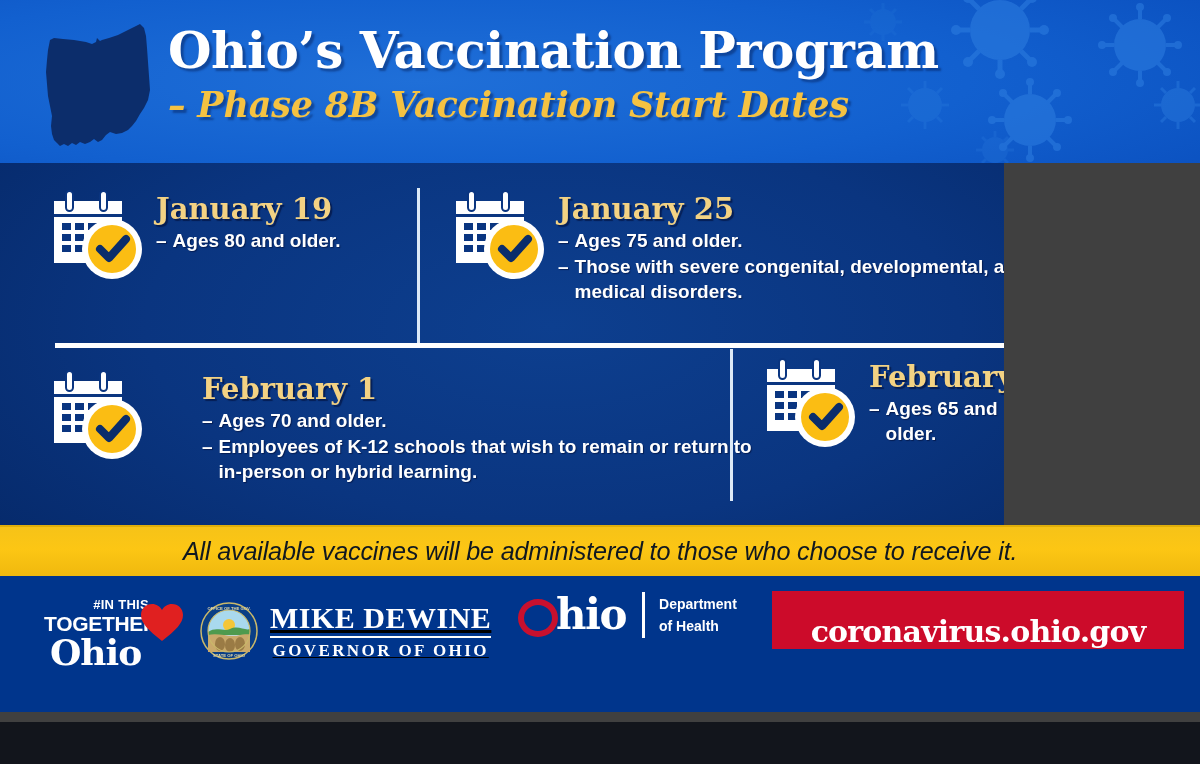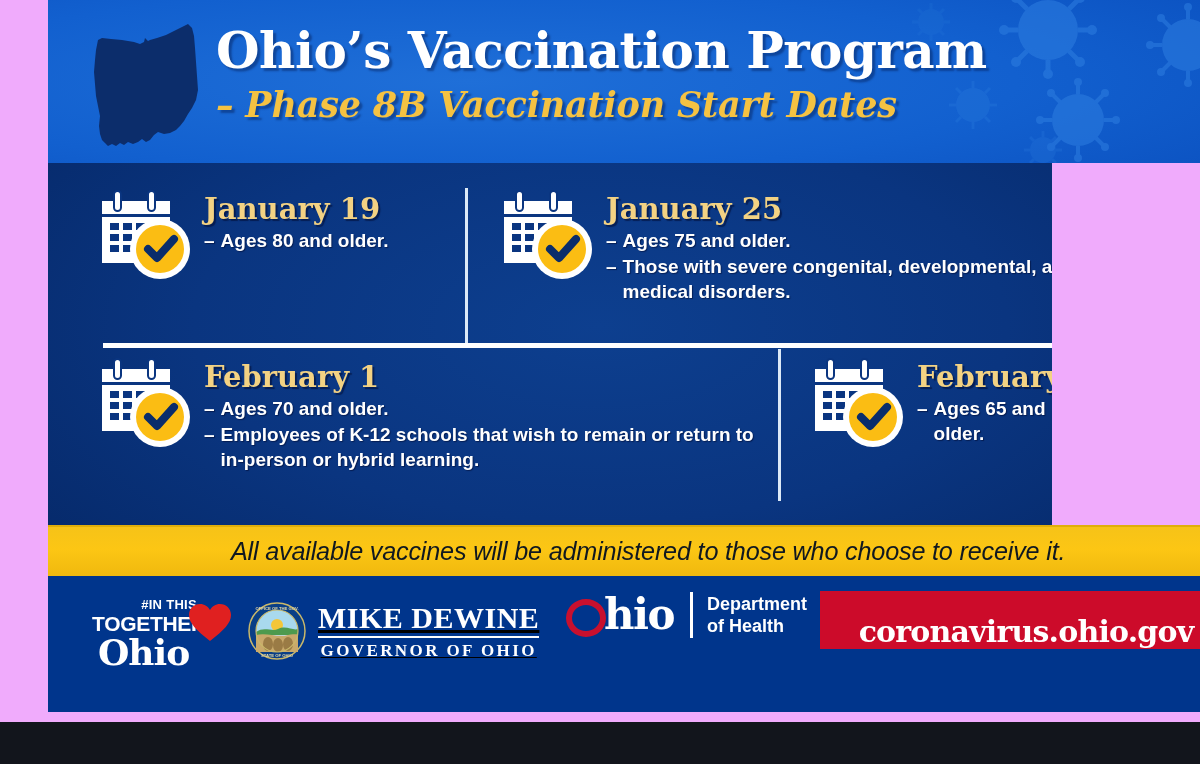--- a/index.html
+++ b/index.html
@@ -9,22 +9,21 @@
     height: 764px;
     background: #12151c;
     font-family: "Liberation Sans", sans-serif;
     overflow: hidden;
   }
 
   .infographic {
     position: relative;
     width: 1200px;
     height: 764px;
-    background: #f0abfc;
-    padding-left: 48px;
+    background: #404040;
   }
 
   
   .header {
     position: relative;
     width: 1200px;
     height: 163px;
     background: radial-gradient(ellipse 120% 150% at 35% 50%, #1f6fd8 0%, #1260cf 38%, #0a4fbe 70%, #0a45ae 100%);
     overflow: hidden;
   }
@@ -112,21 +111,21 @@
   }
 
   .cell {
     position: absolute;
     display: flex;
     align-items: flex-start;
   }
 
   .cell-jan19 { left: 50px;  top: 22px;  }
   .cell-jan25 { left: 452px; top: 22px;  }
-  .cell-feb1  { left: 50px;  top: 190px; }
+  .cell-feb1  { left: 50px;  top: 202px; gap: 46px; }
   .cell-feb8  { left: 763px; top: 190px; }
 
   
   .cal-icon {
     position: relative;
     width: 96px;
     height: 96px;
     flex: 0 0 96px;
     margin-top: 2px;
   }
@@ -256,21 +255,21 @@
   }
   .odh-ring {
     position: absolute; left: 0; top: 7px;
     width: 40px; height: 38px;
     border: 6px solid #c8102e;
     border-radius: 50%;
   }
   .odh-divider { width: 3px; height: 46px; background: #ffffff; margin: 0 14px 0 16px; }
   .odh-dept {
     font-family: "Liberation Sans", sans-serif;
-    font-weight: bold; font-size: 18px; line-height: 22px;
+    font-weight: bold; font-size: 14px; line-height: 22px;
     color: #ffffff; white-space: nowrap;
   }
 
   .url-button {
     position: absolute;
     left: 772px;
     top: 627px;
     width: 412px;
     height: 58px;
     background: #cc0b2a;

